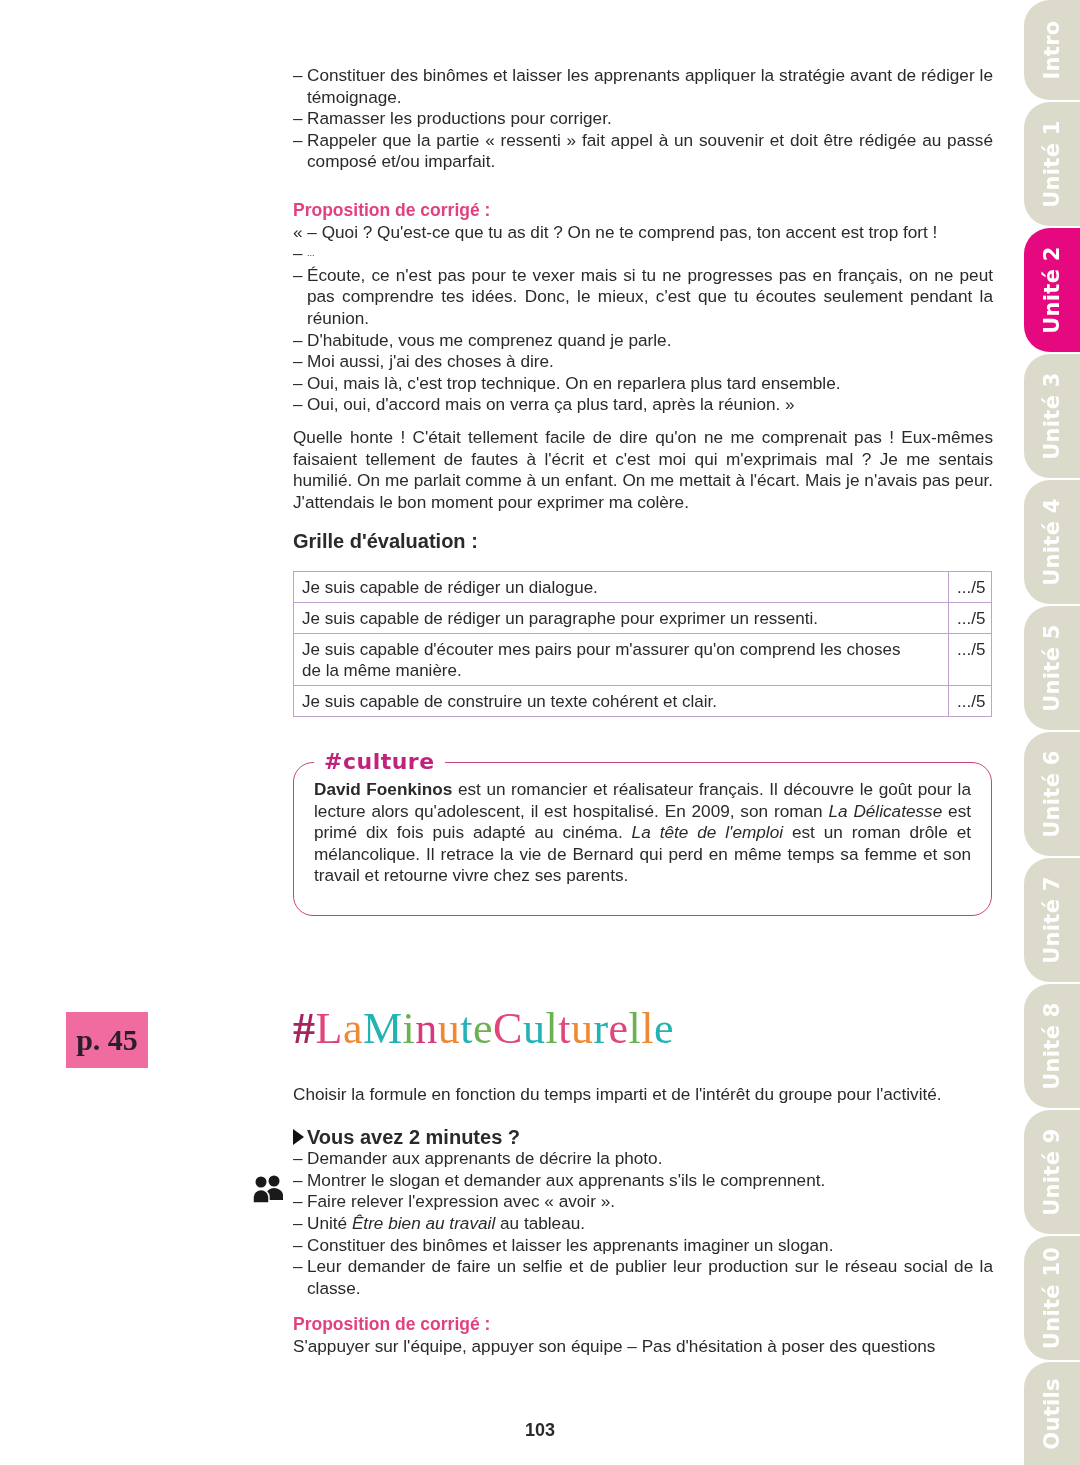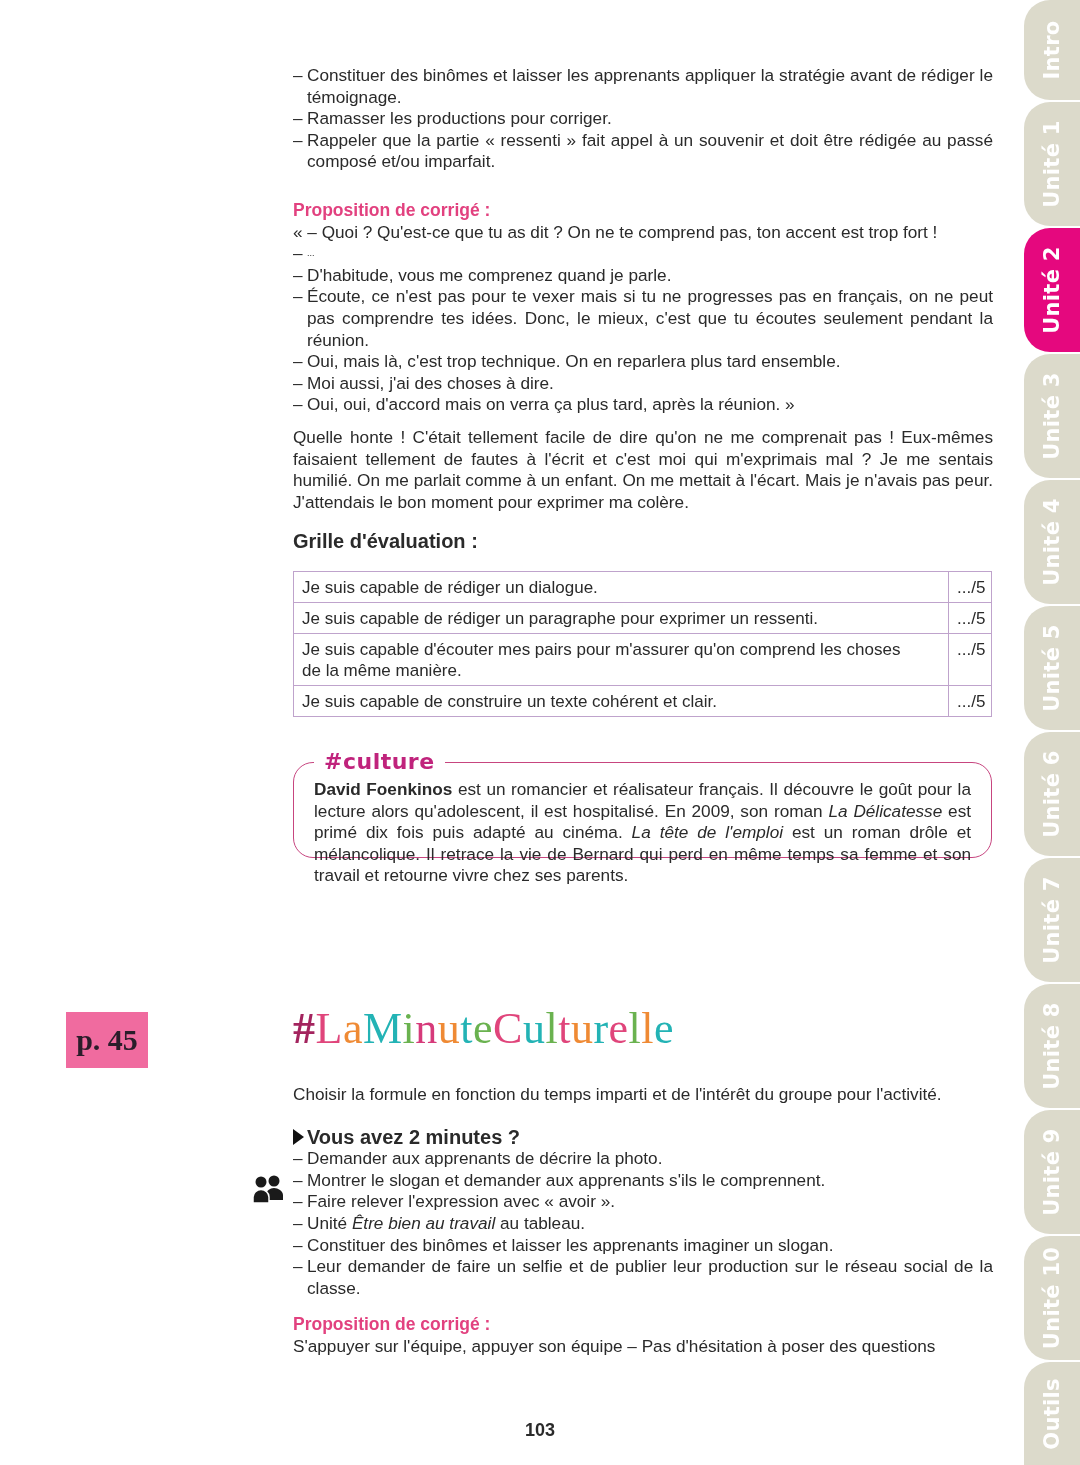--- a/index.html
+++ b/index.html
@@ -32,21 +32,21 @@
   .dash-list { list-style:none; margin:0; padding:0; }
   .dash-list li { position:relative; padding-left:14px; text-align:justify; }
   .dash-list li::before { content:"–"; position:absolute; left:0; }
   .pink-h { color:#e2417f; font-weight:bold; font-family:"Liberation Sans Narrow","Liberation Sans",sans-serif; font-size:17.5px; }
   .bold-h { font-weight:bold; font-size:20px; }
   table.grid { border-collapse:collapse; width:699px; }
   table.grid td { border:1px solid #bfa3cc; padding:5px 8px 4px 8px; font-size:17px; line-height:21px; vertical-align:top; }
   table.grid td.score { width:30px; padding-left:8px; padding-right:4px; }
   
   .culture {
-    position:absolute; left:293px; top:762px; width:699px; height:96px;
+    position:absolute; left:293px; top:762px; width:699px; height:154px;
     box-sizing:border-box;
     border:1.5px solid #c7457f; border-radius:20px;
   }
   .culture-tag {
     position:absolute; left:20px; top:-14px; background:#fff; padding:0 10px 0 10px;
     color:#c0237c; font-weight:bold; font-size:22px; line-height:26px;
     font-family:"DejaVu Sans", sans-serif; letter-spacing:0.5px;
   }
   .culture-text { position:absolute; left:20px; right:20px; top:16px; text-align:justify; font-size:17.2px; line-height:21.6px; }
   
@@ -113,24 +113,24 @@
     <li>Ramasser les productions pour corriger.</li>
     <li>Rappeler que la partie « ressenti » fait appel à un souvenir et doit être rédigée au passé composé et/ou imparfait.</li>
   </ul>
 </div>
 
 <div class="main" style="top:200px;">
   <div class="pink-h">Proposition de corrigé :</div>
   <div style="white-space:nowrap;">« – Quoi ? Qu'est-ce que tu as dit ? On ne te comprend pas, ton accent est trop fort !</div>
   <ul class="dash-list">
     <li><span style="font-size:9px;vertical-align:top;">...</span></li>
+    <li>Écoute, ce n'est pas pour te vexer mais si tu ne progresses pas en français, on ne peut pas comprendre tes idées. Donc, le mieux, c'est que tu écoutes seulement pendant la réunion.</li>
     <li>D'habitude, vous me comprenez quand je parle.</li>
-    <li>Écoute, ce n'est pas pour te vexer mais si tu ne progresses pas en français, on ne peut pas comprendre tes idées. Donc, le mieux, c'est que tu écoutes seulement pendant la réunion.</li>
+    <li>Moi aussi, j'ai des choses à dire.</li>
     <li>Oui, mais là, c'est trop technique. On en reparlera plus tard ensemble.</li>
-    <li>Moi aussi, j'ai des choses à dire.</li>
     <li>Oui, oui, d'accord mais on verra ça plus tard, après la réunion. »</li>
   </ul>
   <p class="para" style="margin-top:11px;">Quelle honte ! C'était tellement facile de dire qu'on ne me comprenait pas ! Eux-mêmes faisaient tellement de fautes à l'écrit et c'est moi qui m'exprimais mal ? Je me sentais humilié. On me parlait comme à un enfant. On me mettait à l'écart. Mais je n'avais pas peur. J'attendais le bon moment pour exprimer ma colère.</p>
 </div>
 
 <div class="main" style="top:531px;">
   <div class="bold-h">Grille d'évaluation :</div>
   <table class="grid" style="margin-top:18px;">
     <tbody>
         <tr>

